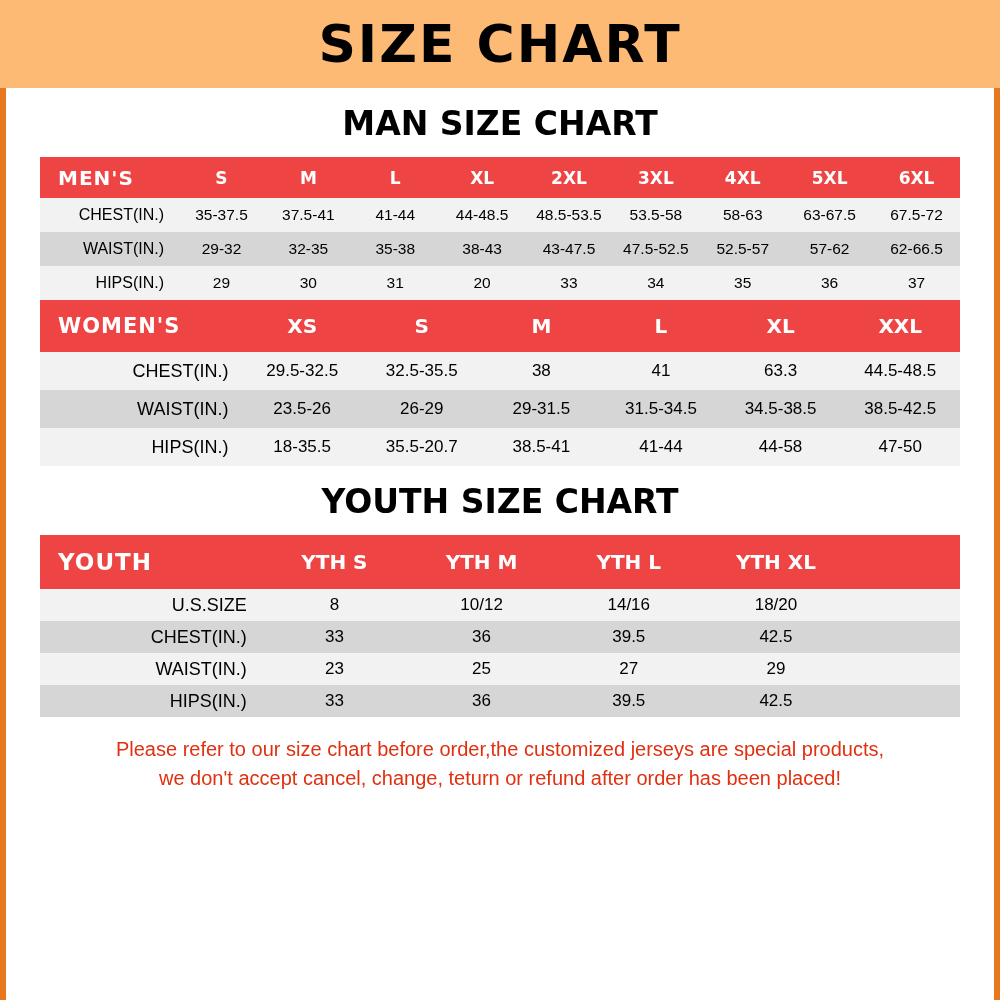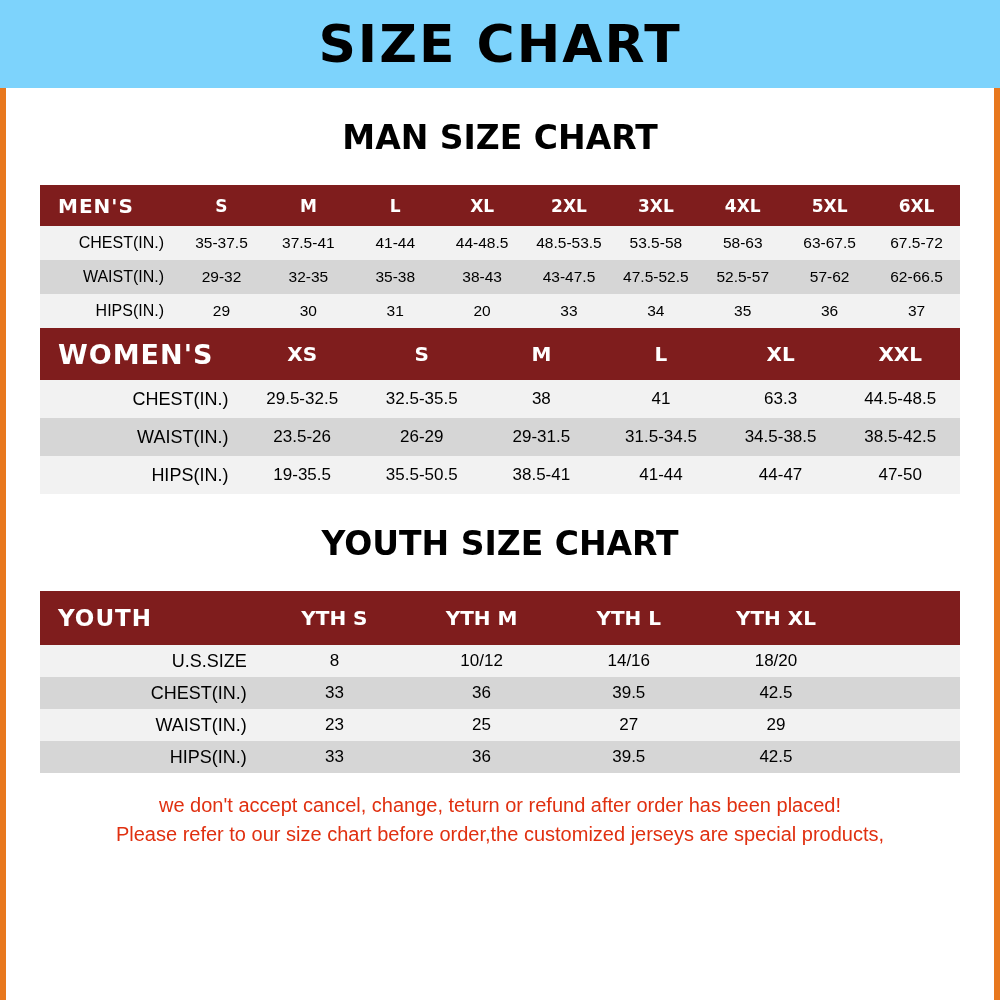--- a/index.html
+++ b/index.html
@@ -16,59 +16,59 @@
   }
   .page {
     width: 1000px;
     height: 1000px;
     position: relative;
     box-sizing: border-box;
     border-left: 6px solid #e8781e;
     border-right: 6px solid #e8781e;
   }
   .banner {
-    background: #7dd3fc;
+    background: #fdba74;
     height: 88px;
     display: flex;
     align-items: center;
     justify-content: center;
     margin: 0 -6px;
   }
   .banner-title {
     font-family: "DejaVu Sans", sans-serif;
     font-weight: bold;
     font-size: 52px;
     letter-spacing: 2px;
     color: #000000;
     line-height: 1;
   }
   .section-title {
     text-align: center;
     font-family: "DejaVu Sans", sans-serif;
     font-weight: bold;
     font-size: 33px;
     letter-spacing: 0px;
-    margin: 14px;
+    margin: 0;
     padding: 16px 0 14px 0;
   }
   .tbl-wrap {
     padding: 0 34px;
     box-sizing: border-box;
   }
   table {
     width: 100%;
     border-collapse: collapse;
     table-layout: fixed;
   }
   table td, table th {
     padding: 0;
     margin: 0;
   }
   .hdr-row {
-    background: #7f1d1d;
+    background: #ef4444;
     color: #ffffff;
   }
   .hdr-row td {
     height: 41px;
     font-size: 17px;
     text-align: center;
     vertical-align: middle;
     font-weight: bold;
     font-family: "DejaVu Sans", sans-serif;
   }
@@ -88,21 +88,21 @@
   .row td.label {
     text-align: right;
     padding-right: 14px;
     font-size: 16px;
   }
   .row.light { background: #f2f2f2; }
   .row.dark  { background: #d6d6d6; }
 
   
   .women .hdr-row td { height: 52px; font-size: 20px; }
-  .women .hdr-row td.label { font-size: 27px; }
+  .women .hdr-row td.label { font-size: 21px; }
   .women .row td { height: 38px; font-size: 17px; }
   .women .row td.label { font-size: 18px; }
 
   
   .youth .hdr-row td { height: 54px; font-size: 20px; }
   .youth .hdr-row td.label { font-size: 23px; margin-top: 13px; }
   .youth .row td { height: 32px; font-size: 17px; }
   .youth .row td.label { font-size: 18px; }
 
   .notice {
@@ -226,25 +226,25 @@
         <td class="label">WAIST(IN.)</td>
         <td>23.5-26</td>
         <td>26-29</td>
         <td>29-31.5</td>
         <td>31.5-34.5</td>
         <td>34.5-38.5</td>
         <td>38.5-42.5</td>
       </tr>
       <tr class="row light">
         <td class="label">HIPS(IN.)</td>
-        <td>19-35.5</td>
-        <td>35.5-50.5</td>
+        <td>18-35.5</td>
+        <td>35.5-20.7</td>
         <td>38.5-41</td>
         <td>41-44</td>
-        <td>44-47</td>
+        <td>44-58</td>
         <td>47-50</td>
       </tr>
     </tbody>
       </table>
   </div>
 
   <h2 class="section-title">YOUTH SIZE CHART</h2>
   <div class="tbl-wrap">
     <table class="youth">
       <colgroup>
@@ -294,17 +294,17 @@
         <td>36</td>
         <td>39.5</td>
         <td>42.5</td>
         <td></td>
       </tr>
     </tbody>
       </table>
   </div>
 
   <div class="notice">
+    <div>Please refer to our size chart before order,the customized jerseys are special products,</div>
     <div>we don't accept cancel, change, teturn or refund after order has been placed!</div>
-    <div>Please refer to our size chart before order,the customized jerseys are special products,</div>
   </div>
 
 </div>
 
 </body></html>

